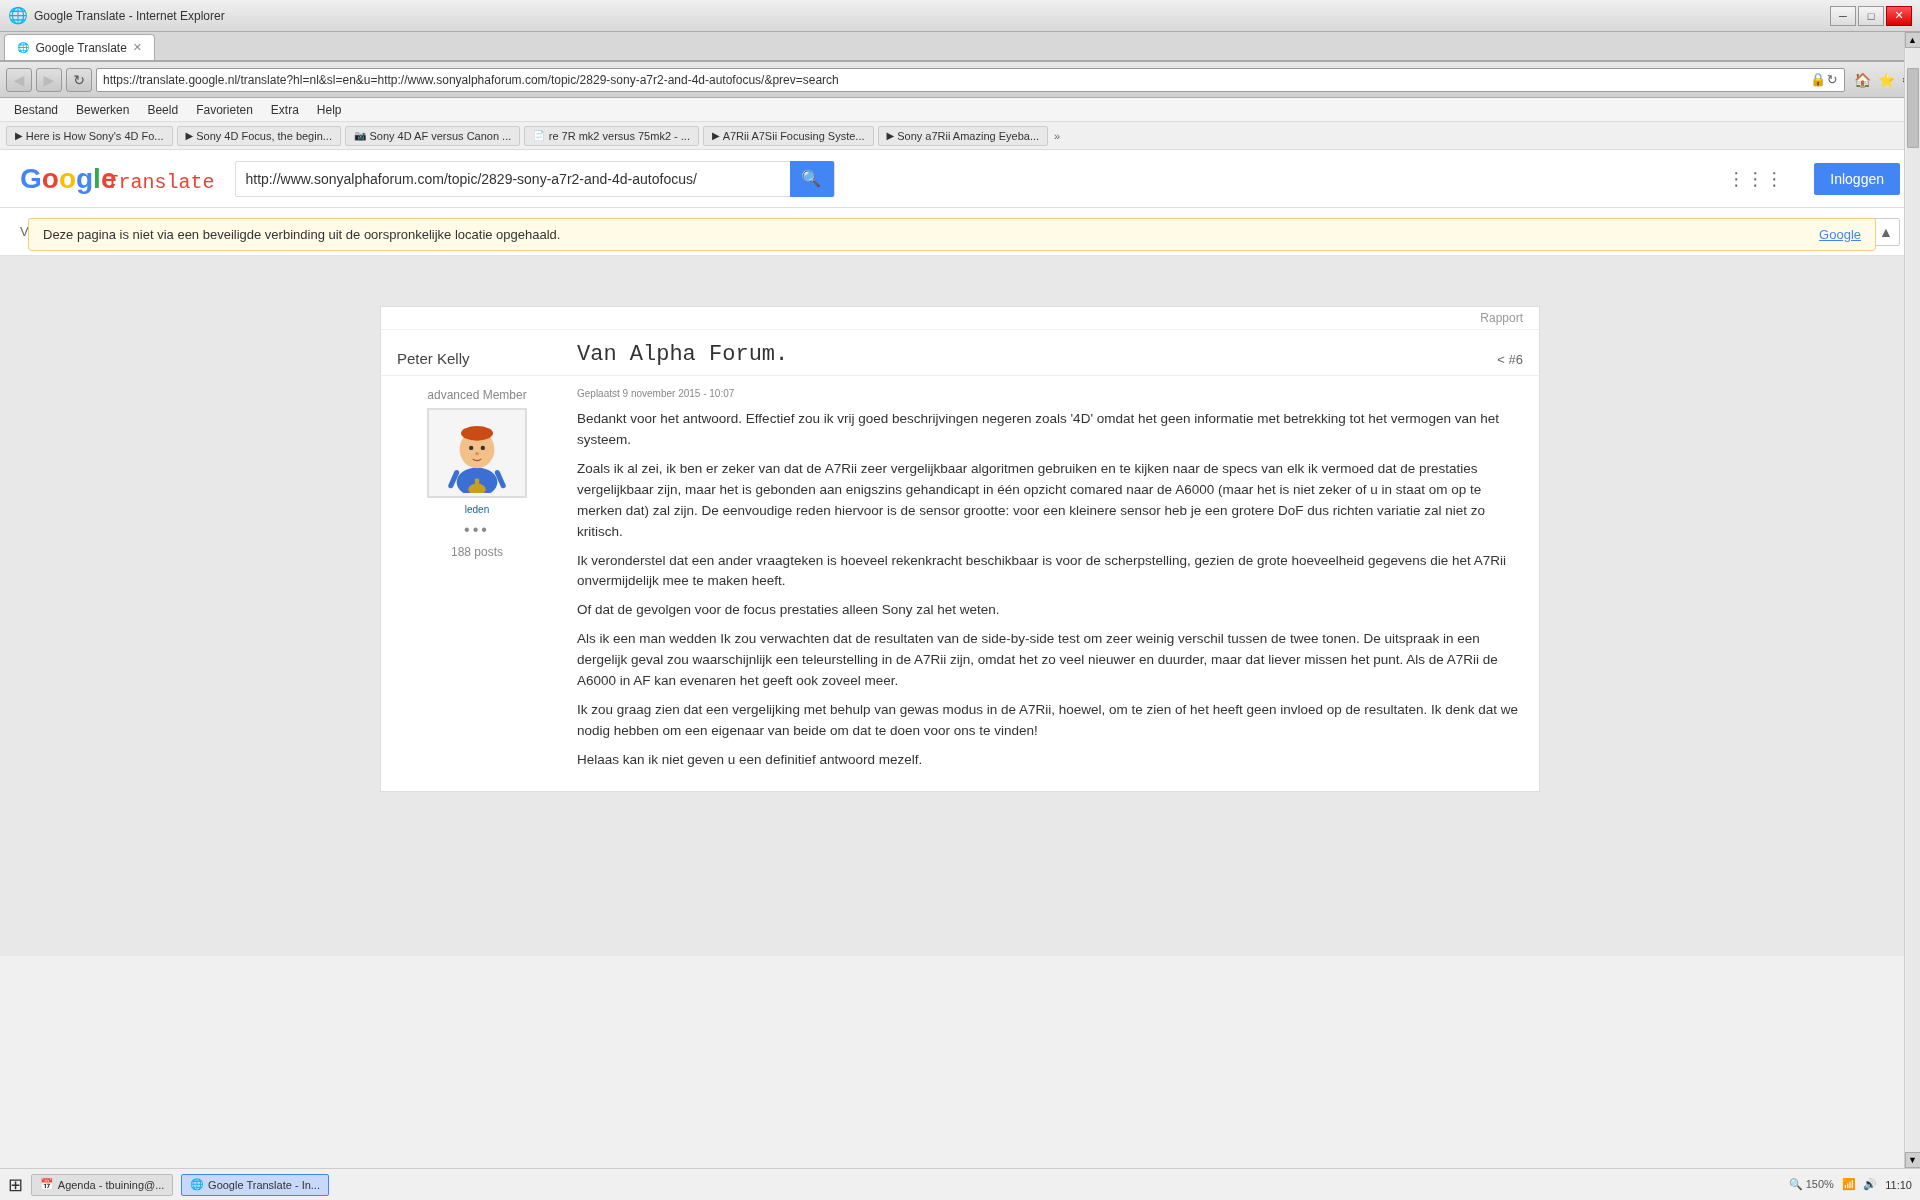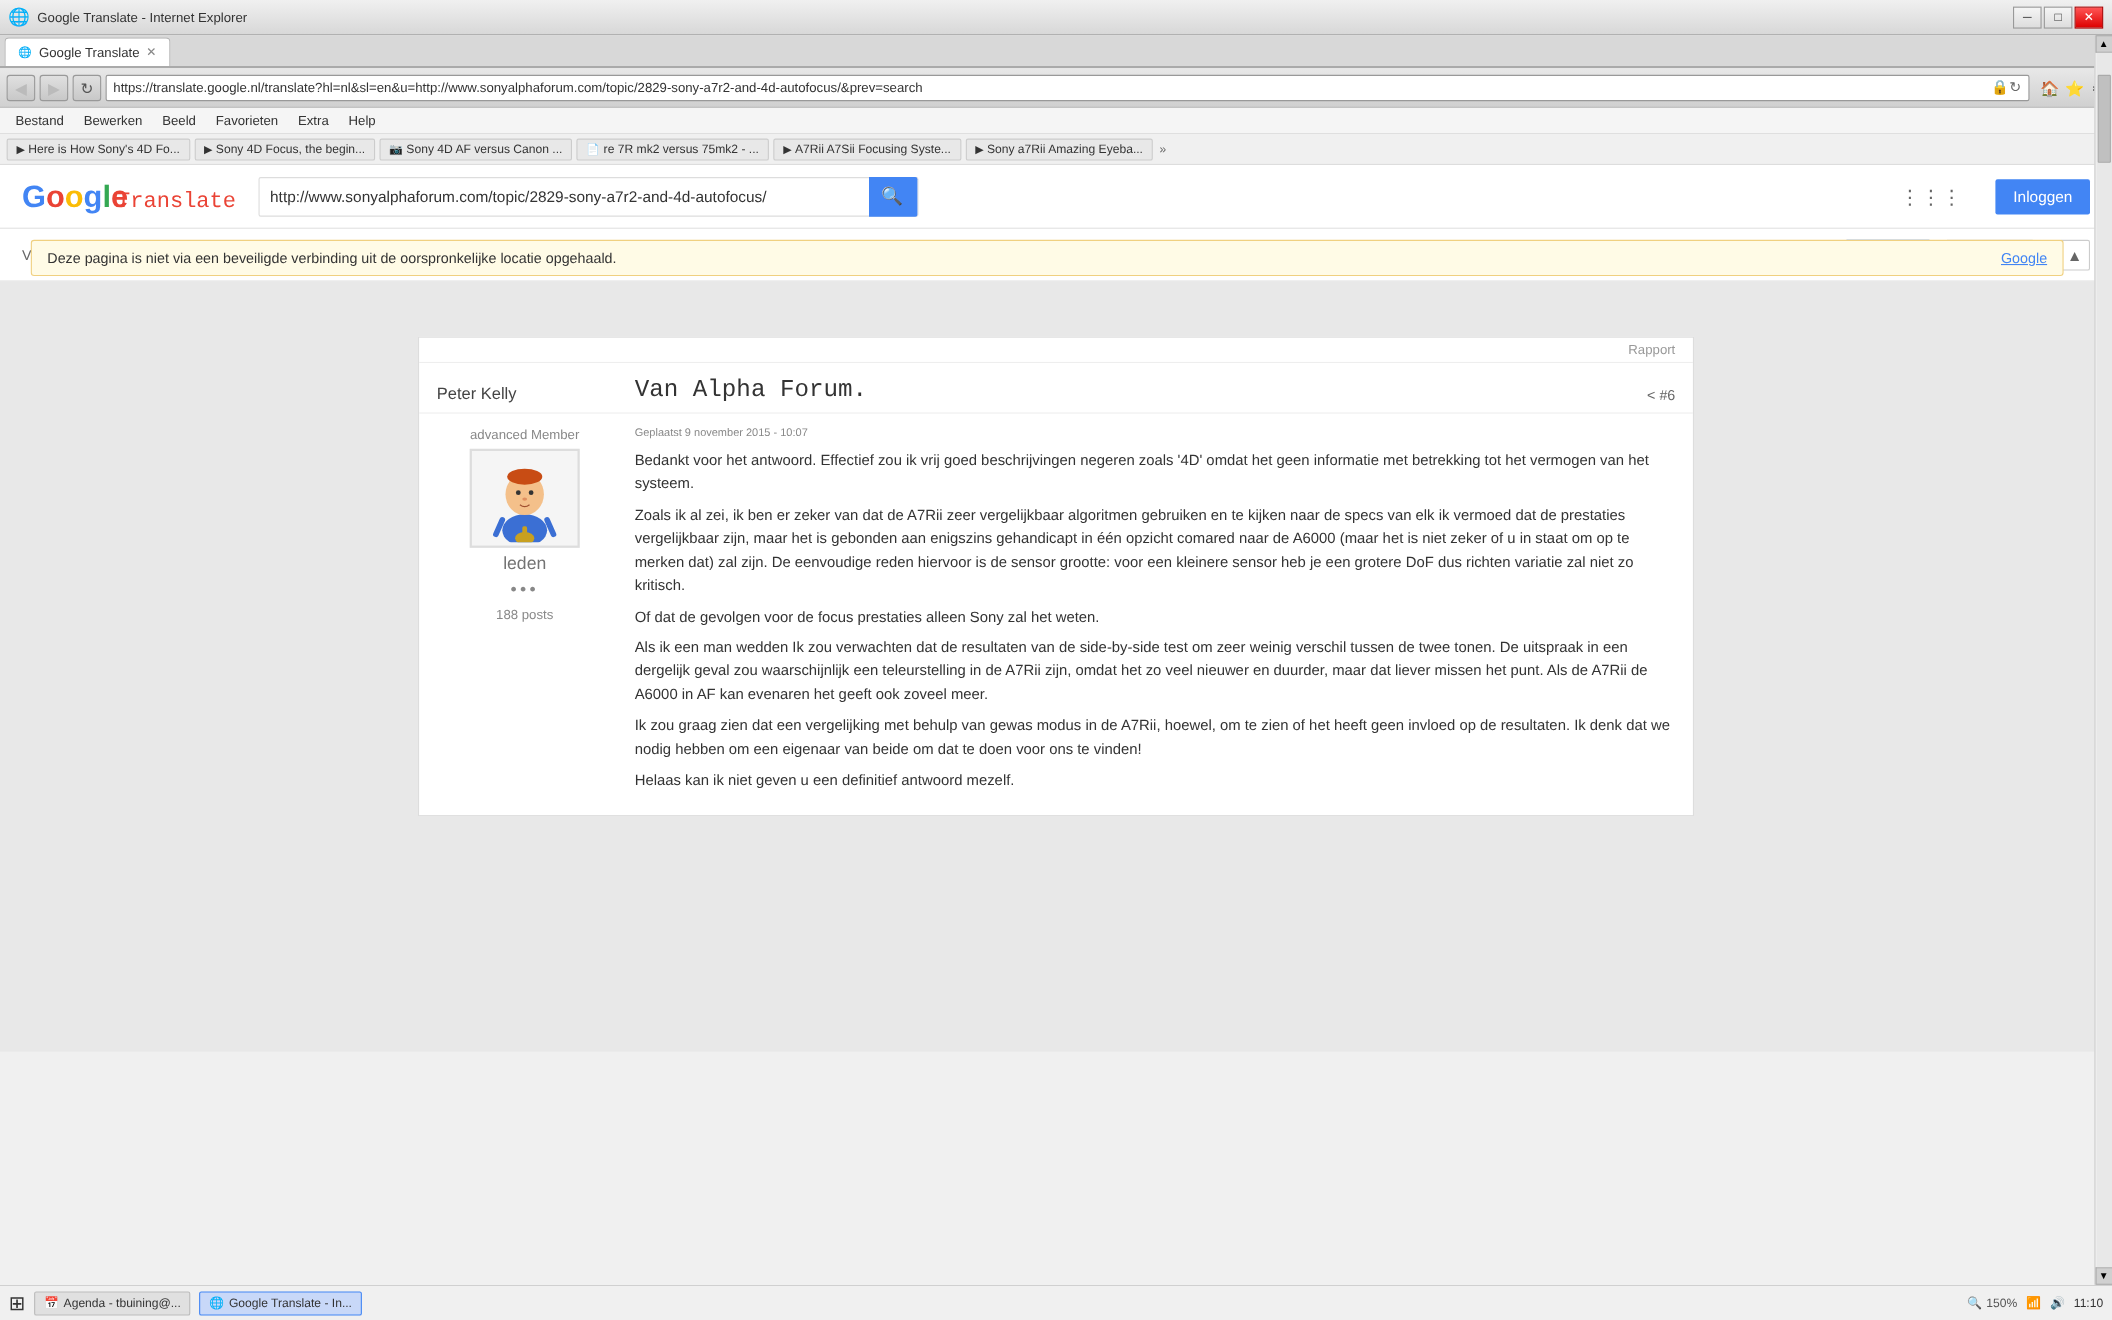--- a/index.html
+++ b/index.html
@@ -260,21 +260,21 @@
       font-size: 12px; color: #888; text-align: center;
     }
     .post-avatar {
       width: 100px; height: 90px;
       border: 2px solid #ddd;
       background: #f5f5f5;
       display: flex; align-items: center; justify-content: center;
       overflow: hidden;
     }
     .avatar-svg { width: 90px; height: 80px; }
-    .post-role { font-size: 16px; color: #737373; }
+    .post-role { font-size: 10px; color: #0369a1; }
     .post-dots { font-size: 16px; color: #888; letter-spacing: 3px; }
     .post-count { font-size: 12px; color: #888; }
 
     .post-content {
       flex: 1;
     }
     .post-meta {
       font-size: 10px; color: #888; margin-bottom: 10px;
     }
     .post-text {
@@ -518,20 +518,21 @@
           <div class="post-role">leden</div>
           <div class="post-dots">•••</div>
           <div class="post-count">188 posts</div>
         </div>
 
         <div class="post-content">
           <div class="post-meta">Geplaatst 9 november 2015 - 10:07</div>
           <div class="post-text">
             <p>Bedankt voor het antwoord. Effectief zou ik vrij goed beschrijvingen negeren zoals '4D' omdat het geen informatie met betrekking tot het vermogen van het systeem.</p>
             <p>Zoals ik al zei, ik ben er zeker van dat de A7Rii zeer vergelijkbaar algoritmen gebruiken en te kijken naar de specs van elk ik vermoed dat de prestaties vergelijkbaar zijn, maar het is gebonden aan enigszins gehandicapt in één opzicht comared naar de A6000 (maar het is niet zeker of u in staat om op te merken dat) zal zijn. De eenvoudige reden hiervoor is de sensor grootte: voor een kleinere sensor heb je een grotere DoF dus richten variatie zal niet zo kritisch.</p>
+            <p>Ik veronderstel dat een ander vraagteken is hoeveel rekenkracht beschikbaar is voor de scherpstelling, gezien de grote hoeveelheid gegevens die het A7Rii onvermijdelijk mee te maken heeft.</p>
             <p>Of dat de gevolgen voor de focus prestaties alleen Sony zal het weten.</p>
             <p>Als ik een man wedden Ik zou verwachten dat de resultaten van de side-by-side test om zeer weinig verschil tussen de twee tonen. De uitspraak in een dergelijk geval zou waarschijnlijk een teleurstelling in de A7Rii zijn, omdat het zo veel nieuwer en duurder, maar dat liever missen het punt. Als de A7Rii de A6000 in AF kan evenaren het geeft ook zoveel meer.</p>
             <p>Ik zou graag zien dat een vergelijking met behulp van gewas modus in de A7Rii, hoewel, om te zien of het heeft geen invloed op de resultaten. Ik denk dat we nodig hebben om een eigenaar van beide om dat te doen voor ons te vinden!</p>
             <p>Helaas kan ik niet geven u een definitief antwoord mezelf.</p>
           </div>
         </div>
 
       </div>
     </div>
   </div>

